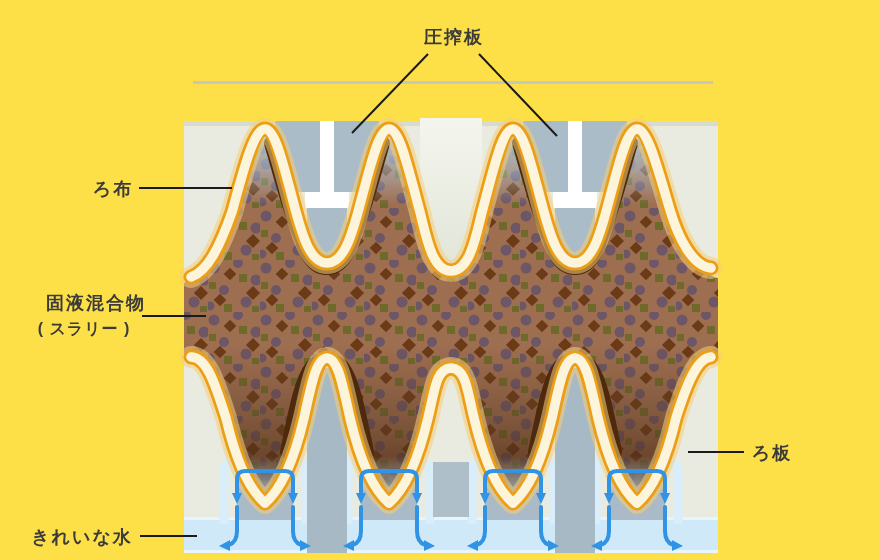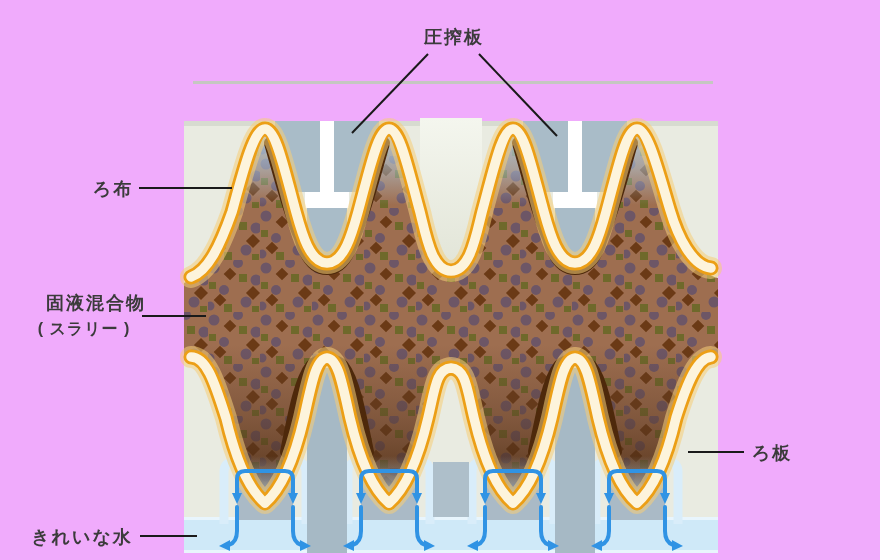--- a/index.html
+++ b/index.html
@@ -1,17 +1,17 @@
 <!DOCTYPE html>
 <html><head>
 <meta charset="utf-8">
 <style>
   html,body{margin:0;padding:0;background:#ffffff;}
   body{font-family:"Liberation Sans",sans-serif;}
-  .stage{position:relative;width:880px;height:560px;background:#f0abfc;overflow:hidden;}
+  .stage{position:relative;width:880px;height:560px;background:#fde047;overflow:hidden;}
   svg{display:block;}
   text{font-family:"Liberation Sans",sans-serif;font-weight:bold;fill:#3b3b3b;}
   .lbl{font-size:18px;letter-spacing:2px;}
   .lbl-sm{font-size:16px;letter-spacing:1px;}
 </style>
 </head>
 <body>
 
 <div class="stage">
 <svg width="880" height="560" viewBox="0 0 880 560">

